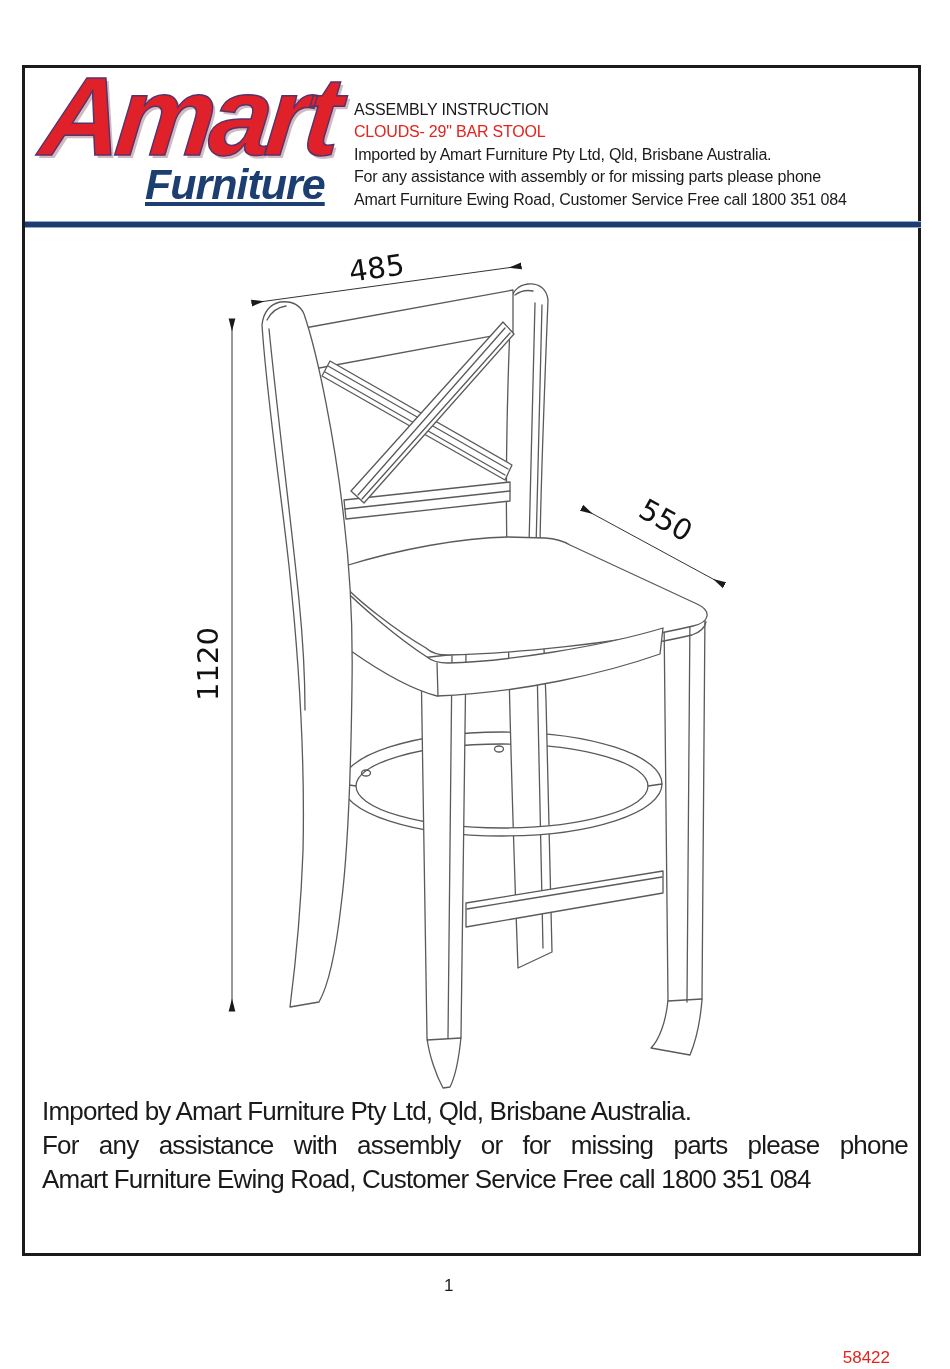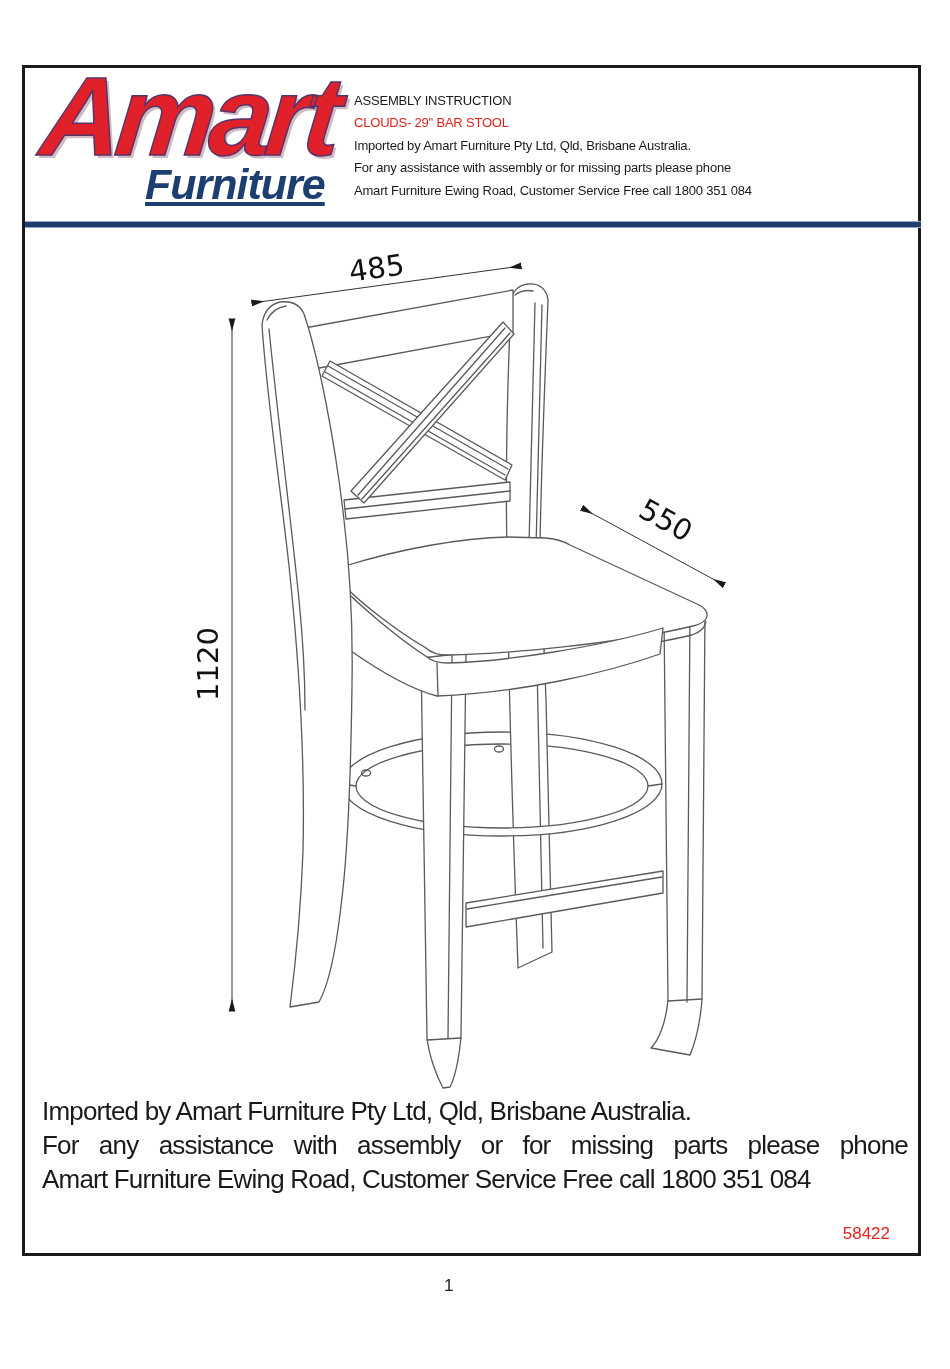--- a/index.html
+++ b/index.html
@@ -10,33 +10,33 @@
   .divider{position:absolute;left:25px;top:221px;width:896px;height:5px;
         background:#1e3c6e;border-top:1px solid #8fa9cc;border-bottom:1px solid #8fa9cc;}
   
   .logo{position:absolute;left:42px;top:70px;width:300px;height:150px;}
   .logo-brand{position:absolute;left:0;top:-18px;font-size:112px;font-weight:bold;
         font-style:italic;letter-spacing:-6px;color:#e0212a;transform:skewX(-6deg);
         -webkit-text-stroke:1.5px #56336a;text-shadow:3px 3px 0 rgba(120,60,80,.35);}
   .logo-sub{position:absolute;left:103px;top:90px;font-size:43px;font-weight:bold;
         font-style:italic;letter-spacing:-1px;color:#1c3e70;text-decoration:underline;}
   
-  .header-text{position:absolute;left:354px;top:90px;width:560px;font-size:13px;
+  .header-text{position:absolute;left:354px;top:99px;width:560px;font-size:16px;
         line-height:22.4px;letter-spacing:-0.2px;white-space:nowrap;}
   .red{color:#e3231e;}
   
   svg.diagram{position:absolute;left:0;top:0;width:950px;height:1369px;}
   .dim-text{font-family:"DejaVu Sans",sans-serif;font-size:29px;fill:#111;}
   
   .notice{position:absolute;left:42px;top:1094px;width:866px;font-size:26px;
         line-height:34px;letter-spacing:-0.8px;}
   .notice .justify{text-align:justify;text-align-last:justify;}
   
   .footer-page{position:absolute;left:444px;top:1276px;font-size:17px;color:#1a1a1a;}
-  .footer-code{position:absolute;right:60px;top:1224px;font-size:17px;color:#e3231e;}
+  .footer-code{position:absolute;right:60px;top:1348px;font-size:17px;color:#e3231e;}
 </style>
 </head>
 <body>
 
 <div class="page">
 
   <div class="sheet-border"></div>
   <div class="divider"></div>
 
   <div class="logo">

